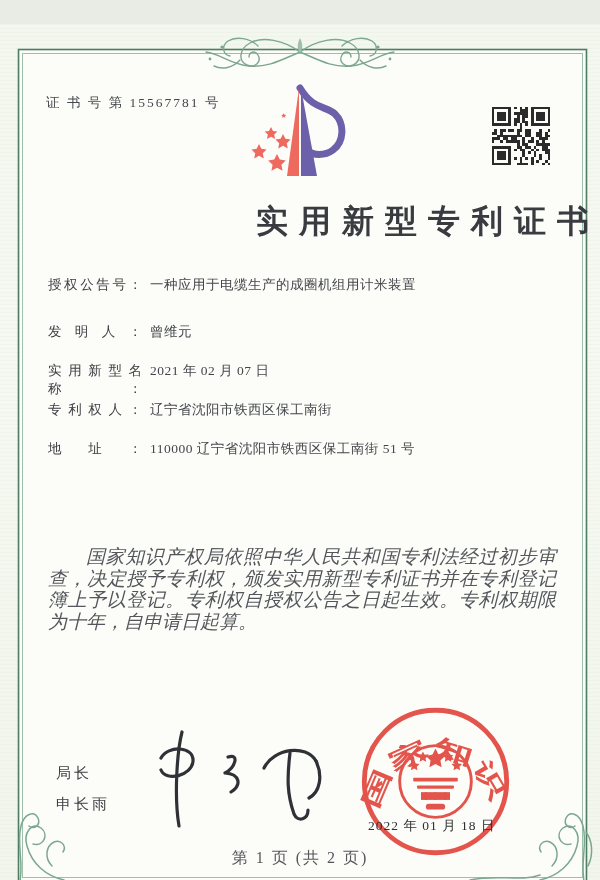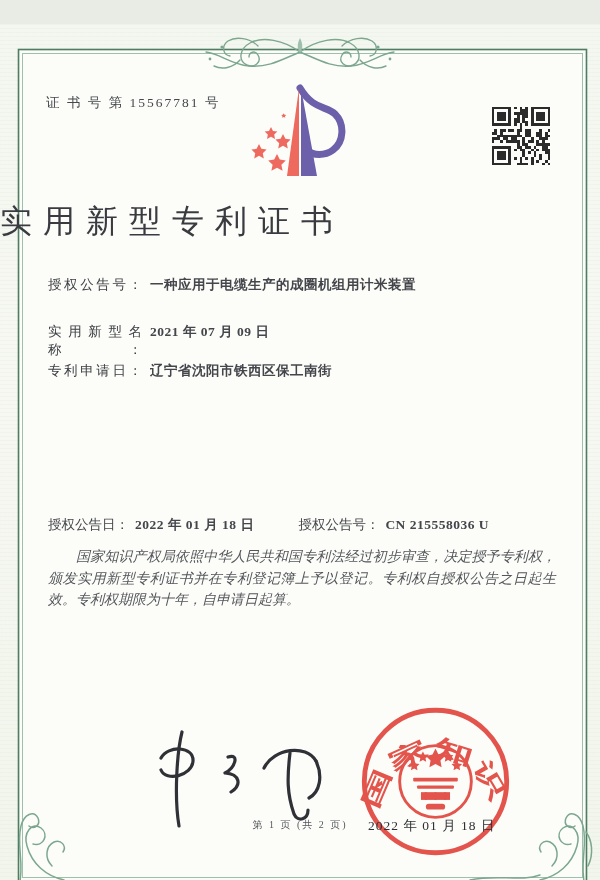--- a/index.html
+++ b/index.html
@@ -10,42 +10,42 @@
       linear-gradient(180deg,#f4f7ef 0%,#f6f8f1 40%,#f2f5ec 100%);
     font-family:"Liberation Serif","DejaVu Serif",serif;
     color:var(--ink,#3e4045);
     margin-top:24px;
   }
   #frame-svg,#ornaments-svg{position:absolute;left:0;top:0;pointer-events:none;}
   .cert-no{position:absolute;left:46px;top:70px;font-size:13.5px;letter-spacing:2px;color:#46484d;}
   #logo{position:absolute;left:243px;top:60px;}
   #qr{position:absolute;left:486px;top:77px;}
   .title{
-    position:absolute;left:0;top:176px;width:100%;text-align:left;
-    font-size:32px;font-weight:normal;letter-spacing:11px;color:#393b40;
+    position:absolute;left:0;top:176px;width:100%;text-align:right;
+    font-size:32px;font-weight:bold;letter-spacing:11px;color:#393b40;
   }
   .fields{position:absolute;left:48px;top:252px;width:510px;font-size:13.5px;color:#44464b;}
   .field{height:39px;}
   .field:first-child{height:47px;}
   .f-label{display:inline-block;width:94px;text-align:justify;text-align-last:justify;vertical-align:top;color:#3e4045;}
-  .f-value{margin-left:8px;letter-spacing:0.5px;font-weight:bold;}
+  .f-value{margin-left:8px;letter-spacing:0.5px;}
   .grant-row{position:absolute;left:48px;top:492px;font-size:13.5px;color:#44464b;}
   .grant-row .f-value{margin-left:6px;}
   .grant-no{margin-left:44px;}
   .paragraphs{
     position:absolute;left:48px;top:522px;width:508px;
-    font-size:14px;line-height:21.5px;text-align:justify;color:#54565b;
+    font-size:19px;line-height:21.5px;text-align:justify;color:#54565b;
     font-style:italic;
   }
   .paragraphs p{margin:0;text-indent:2em;}
   .signoff{position:absolute;left:56px;top:734px;font-size:15px;line-height:31px;letter-spacing:3px;color:#3c3e43;}
   #signature{position:absolute;left:148px;top:700px;}
   #seal{position:absolute;left:358px;top:680px;opacity:0.93;}
   .seal-date{position:absolute;left:368px;top:793px;font-size:13.5px;letter-spacing:1px;color:#2e3033;}
-  .footer{position:absolute;left:0;top:794px;width:100%;text-align:center;font-size:10px;letter-spacing:2px;color:#55575c;}
+  .footer{position:absolute;left:0;top:824px;width:100%;text-align:center;font-size:16px;letter-spacing:2px;color:#55575c;}
 </style>
 </head>
 <body>
 
 <div id="sheet" style="--frame-dark: #4f7d63; --frame-light: #9dbfab; --orn-green: #7ca78e; --seal-red: #e2483f; --logo-red: #ee6a5f; --logo-purple: #6c60aa; --ink: #3e4045;">
 
   <svg id="frame-svg" width="600" height="880">
     <rect x="20" y="27" width="565" height="829" fill="#fcfdf9"></rect>
     <rect x="18.5" y="25.5" width="568" height="832" fill="none" stroke="var(--frame-dark)" stroke-width="1.6"></rect>
     <rect x="22.5" y="29.5" width="560" height="824" fill="none" stroke="var(--frame-light)" stroke-width="1"></rect>
@@ -327,32 +327,35 @@
       <rect x="14" y="22" width="1" height="1" fill="#2b2b2b"></rect>
       <rect x="16" y="22" width="1" height="1" fill="#2b2b2b"></rect>
       <rect x="20" y="22" width="1" height="1" fill="#2b2b2b"></rect>
       <rect x="22" y="22" width="1" height="1" fill="#2b2b2b"></rect>
     </svg>
 
   <div class="title">实用新型专利证书</div>
 
   <div class="fields" id="fields">
       <div class="field"><span class="f-label">授权公告号：</span><span class="f-value">一种应用于电缆生产的成圈机组用计米装置</span></div>
-      <div class="field"><span class="f-label">实用新型名称：</span><span class="f-value">2021 年 07 月 09 日</span></div>
-      <div class="field"><span class="f-label">专利申请日：</span><span class="f-value">辽宁省沈阳市铁西区保工南街</span></div>
+      <div class="field"><span class="f-label">发明人：</span><span class="f-value">曾维元</span></div>
+      <div class="field"><span class="f-label">实用新型名称：</span><span class="f-value">2021 年 02 月 07 日</span></div>
+      <div class="field"><span class="f-label">专利权人：</span><span class="f-value">辽宁省沈阳市铁西区保工南街</span></div>
+      <div class="field"><span class="f-label">地址：</span><span class="f-value">110000 辽宁省沈阳市铁西区保工南街 51 号</span></div>
     </div>
 
-  <div class="grant-row">
-    <span>授权公告日：</span><span class="f-value">2022 年 01 月 18 日</span><span class="grant-no">授权公告号：</span><span class="f-value">CN 215558036 U</span>
-  </div>
 
   <div class="paragraphs" id="paragraphs">
       <p>国家知识产权局依照中华人民共和国专利法经过初步审查，决定授予专利权，颁发实用新型专利证书并在专利登记簿上予以登记。专利权自授权公告之日起生效。专利权期限为十年，自申请日起算。</p>
     </div>
 
+  <div class="signoff">
+    <div>局长</div>
+    <div>申长雨</div>
+  </div>
 
   <svg id="signature" width="190" height="112" viewBox="0 0 190 112">
     <g fill="none" stroke="#2f3136" stroke-width="3.2" stroke-linecap="round" stroke-linejoin="round">
       <path d="M34,8 C29,28 26,72 31,102"></path>
       <path d="M13,34 C20,21 46,22 45,37 C44,52 18,58 13,46"></path>
       <path d="M80,33 C92,29 87,44 77,49 C92,50 94,61 83,68"></path>
       <path d="M116,44 C126,24 158,20 168,37"></path>
       <path d="M142,29 C139,54 139,70 146,90 C150,99 160,95 160,86"></path>
       <path d="M168,37 C175,52 172,68 161,74"></path>
     </g>

